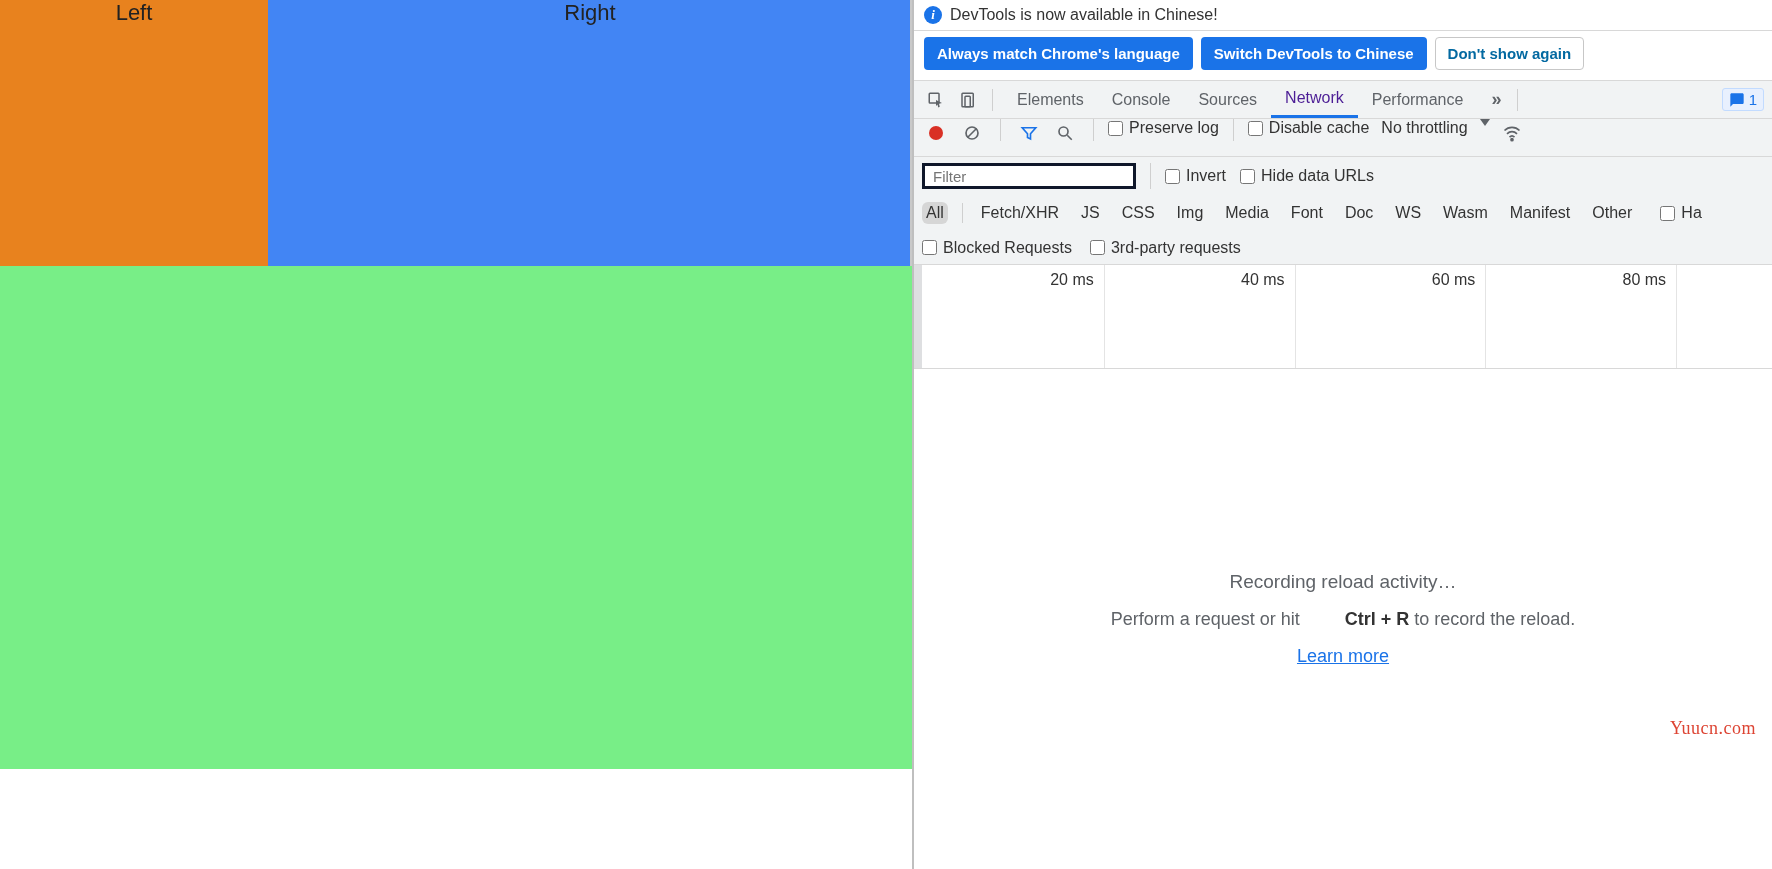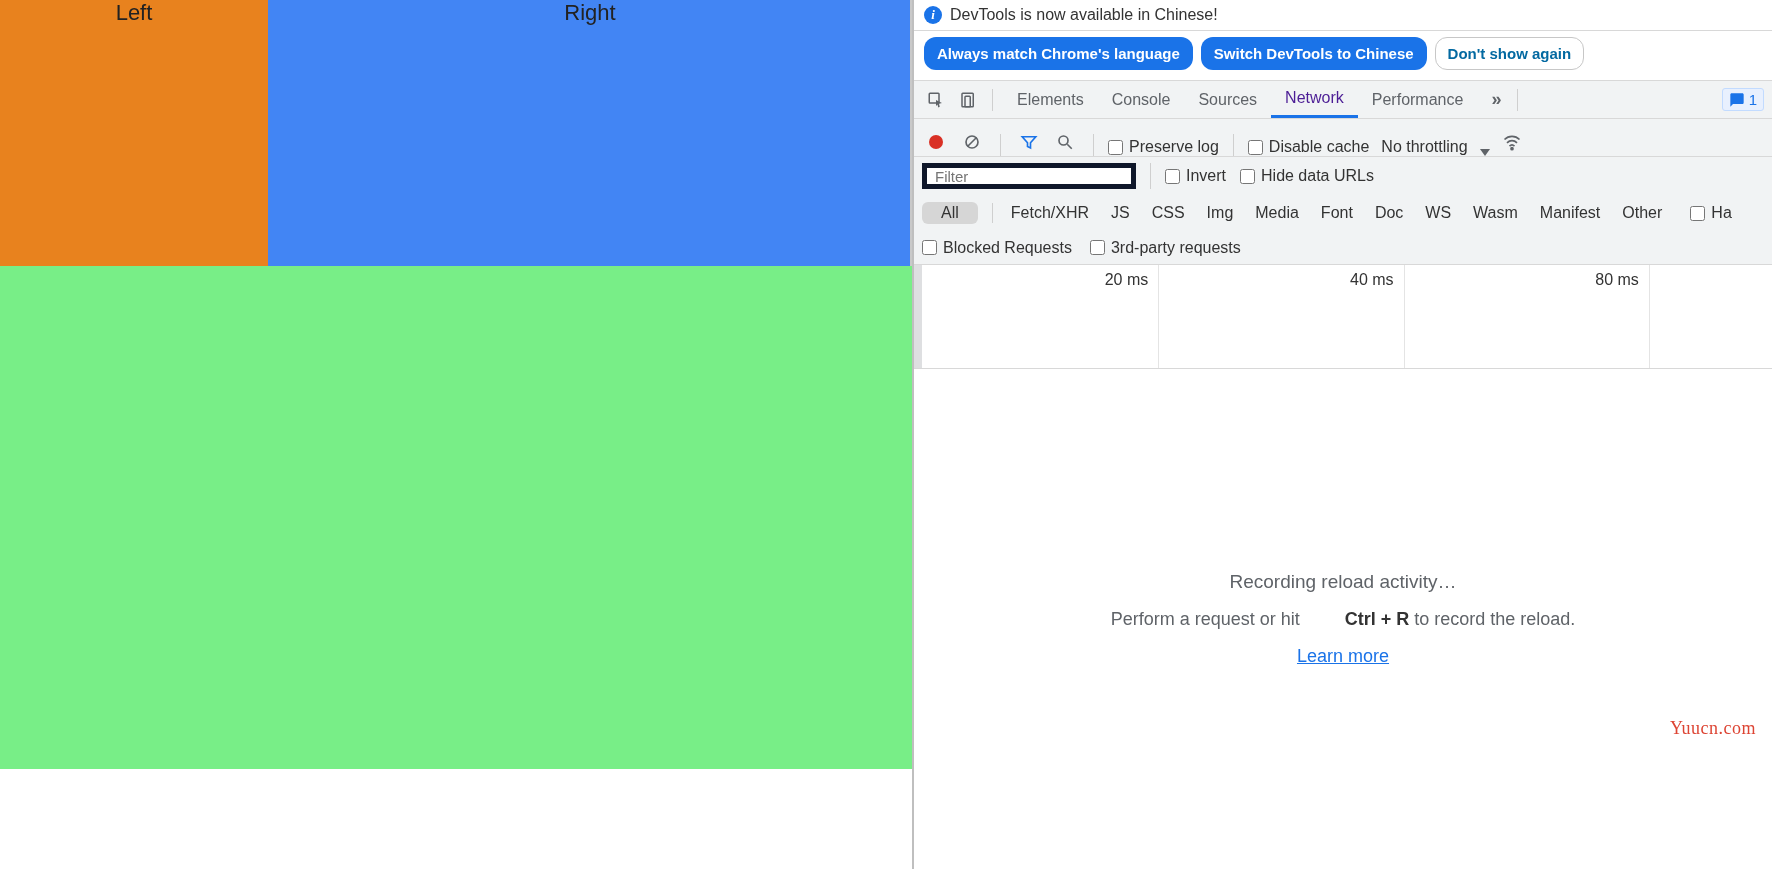--- a/index.html
+++ b/index.html
@@ -15,46 +15,46 @@
 .vscroll-hint { position:absolute; right:0; top:0; width:2px; height:266px; background:#c9c9c9; }
 
 
 .devtools { flex: 1; height: 869px; border-left: 2px solid #bfbfbf; display: flex; flex-direction: column; background: #fff; font-size: 15px; color: #333; }
 
 .banner { display: flex; align-items: center; gap: 8px; padding: 6px 10px; border-bottom: 1px solid #d8d8d8; }
 .info-icon { width:18px; height:18px; border-radius:50%; background:#1a73e8; color:#fff; display:flex; align-items:center; justify-content:center; font-weight:bold; font-size:13px; font-style: italic; font-family: Georgia, serif;}
 .banner-text { font-size: 16px; color:#333; }
 
 .banner-buttons { display:flex; gap:8px; padding:6px 10px 10px 10px; border-bottom: 1px solid #d8d8d8;}
-.btn { border-radius:12px; padding:7px 12px; font-size:15px; font-weight:600; cursor:pointer; border:1px solid transparent; }
+.btn { border-radius:4px; padding:7px 12px; font-size:15px; font-weight:600; cursor:pointer; border:1px solid transparent; }
 .btn-primary { background:#1a73e8; color:#fff; }
 .btn-outline { background:#fff; color:#0369a1; border:1px solid #c7c7c7; }
 
 .tabs-row { display:flex; align-items:center; background:#f1f3f4; border-bottom:1px solid #d8d8d8; height:38px; padding:0 8px; gap:4px; position:relative;}
 .icon-btn { width:28px; height:28px; display:flex; align-items:center; justify-content:center; color:#5f6368; cursor:pointer; }
 .sep { width:1px; height:22px; background:#cfcfcf; margin:0 6px; }
 .tab { padding:0 14px; height:100%; display:flex; align-items:center; color:#5f6368; font-size:16px; cursor:pointer; }
 .tab.active { color:#4c1d95; border-bottom:3px solid #1a73e8; }
 .more-tabs { margin-left:4px; color:#5f6368; font-size:18px; font-weight:bold; padding:0 6px; cursor:pointer;}
 .issues-badge { margin-left:auto; display:flex; align-items:center; gap:4px; color:#1a73e8; background:#e8f0fe; border:1px solid #c2dbff; border-radius:3px; padding:2px 6px; font-size:15px; cursor:pointer;}
 svg { display:block; }
 
-.toolbar { display:flex; align-items:flex-end; background:#f1f3f4; border-bottom:1px solid #d8d8d8; height:38px; padding:0 8px; gap:8px; }
+.toolbar { display:flex; align-items:flex-start; background:#f1f3f4; border-bottom:1px solid #d8d8d8; height:38px; padding:0 8px; gap:8px; }
 .record-dot { width:14px; height:14px; border-radius:50%; background:#d93025; }
 .chk { display:flex; align-items:center; gap:6px; font-size:16px; color:#333; cursor:pointer;}
 .chk input { width:15px; height:15px; }
 .throttle { display:flex; align-items:center; gap:6px; color:#333; font-size:16px; padding:0 4px;}
 .triangle-down { width:0; height:0; border-left:5px solid transparent; border-right:5px solid transparent; border-top:7px solid #5f6368; }
 
 .filter-row1 { display:flex; align-items:center; background:#f1f3f4; height:38px; padding:0 8px; gap:14px; border-bottom: none;}
-.filter-input { width:214px; height:26px; background:#fff; border:5px solid #0f172a; padding:0 8px; font-size:15px; color:#888; }
+.filter-input { width:214px; height:26px; background:#fff; border:3px solid #0f172a; padding:0 8px; font-size:15px; color:#888; }
 
 .filter-row2 { display:flex; align-items:center; background:#f1f3f4; height:36px; padding:0 8px; gap:14px; font-size:16px; overflow:hidden; white-space:nowrap;}
 .ftype { color:#333; cursor:pointer; padding:2px 4px;}
-.ftype.active { background:#d6d6d6; border-radius:6px; padding:2px 19px;}
+.ftype.active { background:#d6d6d6; border-radius:6px; padding:2px 4px;}
 .ftype-sep { width:1px; height:20px; background:#cfcfcf; }
 
 .filter-row3 { display:flex; align-items:center; background:#f1f3f4; height:34px; padding:0 8px; gap:18px; border-bottom:1px solid #d8d8d8;}
 
 .timeline { height:104px; border-bottom:1px solid #d8d8d8; display:flex; position:relative; }
 .tl-seg { flex:1; border-right:1px solid #e4e4e4; position:relative; }
 .tl-seg:last-child { border-right:none; }
 .tl-label { position:absolute; top:6px; right:10px; font-size:16px; color:#333; }
 .tl-left-handle { position:absolute; left:0; top:0; width:8px; height:100%; background:#dedfe1; }
 
@@ -218,20 +218,23 @@
   <div class="timeline">
     <div class="tl-left-handle"></div>
     <div id="tl-body" style="display:flex; flex:1;">
         <div class="tl-seg">
           <span class="tl-label">20 ms</span>
         </div>
         <div class="tl-seg">
           <span class="tl-label">40 ms</span>
         </div>
         <div class="tl-seg">
+          <span class="tl-label">60 ms</span>
+        </div>
+        <div class="tl-seg">
           <span class="tl-label">80 ms</span>
         </div>
         <div class="tl-seg" style="flex: 0.5 1 0%;"></div>
       </div>
   </div>
 
   <div class="empty-state">
     <div class="line1">Recording reload activity…</div>
     <div class="line2">
       <span>Perform a request or hit </span><b>Ctrl + R</b><span> to record the reload.</span>

